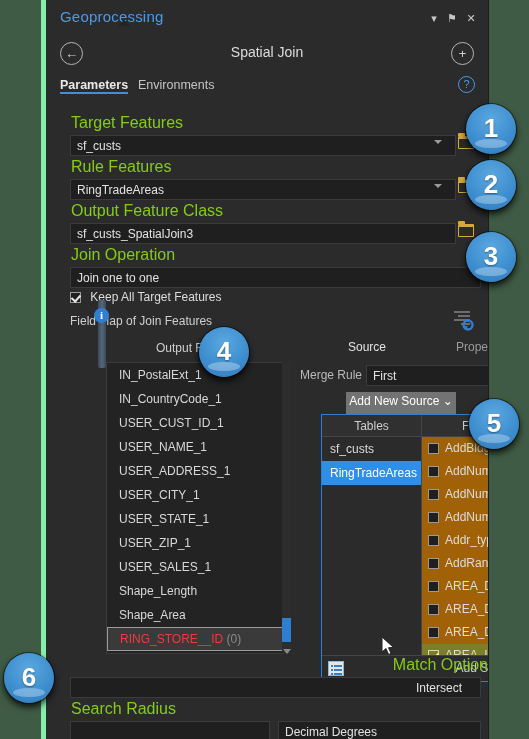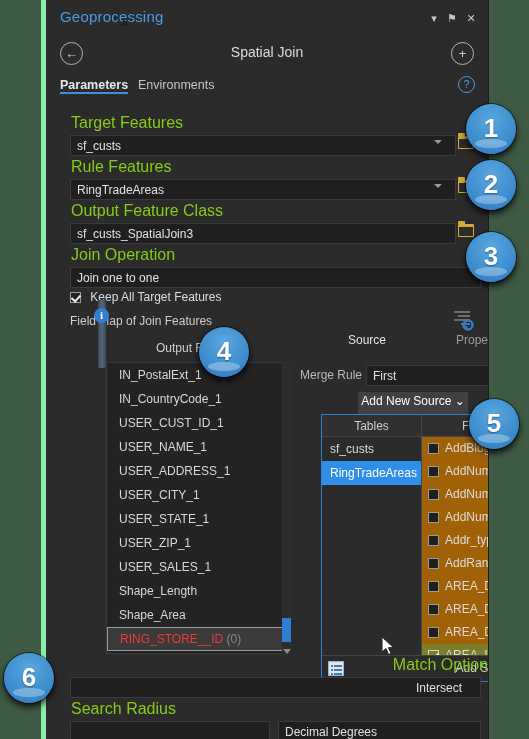--- a/index.html
+++ b/index.html
@@ -90,31 +90,31 @@
   }
   .ofitem { height:24px; line-height:24px; padding-left:12px; font-size:12px; color:#d8d8d8; cursor:pointer; }
   .ofitem.err { color:#ef3b3b; }
   .ofitem.sel { background:#3a3a3a; border:1px solid #9a9a9a; height:24px; line-height:22px; }
   .ofitem .cnt { color:#8a8a8a; }
   #ofscroll { position:absolute; left:236px; top:362px; width:9px; height:292px; background:#2d2d2d; }
   #ofthumb { position:absolute; left:0; bottom:12px; width:9px; height:24px; background:#2f7fd1; }
   #ofarrow { position:absolute; left:0; bottom:0; width:0;height:0;margin-left:1px;
      border-left:4px solid transparent;border-right:4px solid transparent;border-top:5px solid #8a8a8a;}
   
-  #srcTabs { position:absolute; left:250px; top:331px; right:8px; height:24px; }
+  #srcTabs { position:absolute; left:250px; top:338px; right:8px; height:24px; }
   #tab-source { position:absolute; left:52px; top:2px; font-size:12px; color:#e4e4e4; }
   #tab-props  { position:absolute; left:160px; top:2px; font-size:12px; color:#9a9a9a; }
   #src-caret { position:absolute; left:72px; top:20px; width:0;height:0;
      border-left:6px solid transparent;border-right:6px solid transparent;border-bottom:6px solid #232323;}
   #srcPane { position:absolute; left:250px; top:363px; width:190px; height:25px; }
   #mr-label { position:absolute; left:4px; top:5px; font-size:12px; color:#b9b9b9; }
   #mr-input { position:absolute; left:70px; top:2px; width:178px; }
   #addNewSource {
-    position:absolute; left:300px; top:392px; width:110px; height:25px; background:#404040;
-    color:#fff; font-size:12px; text-align:center; line-height:19px; cursor:pointer;margin-left:12px;
+    position:absolute; left:300px; top:392px; width:110px; height:25px; background:#737373;
+    color:#fff; font-size:12px; text-align:center; line-height:19px; cursor:pointer;
   }
   
   #tfPopup {
     position:absolute; left:275px; top:414px; width:214px; height:268px;
     background:#2b2b2b; border:1px solid #2f7fd1;
   }
   #tfHeadT { position:absolute; left:0; top:0; width:100px; height:22px; background:#303030;
      border-right:1px solid #454545; border-bottom:1px solid #454545; }
   #tfHeadF { position:absolute; left:100px; top:0; right:0; height:22px; background:#303030;
      border-bottom:1px solid #454545; }

